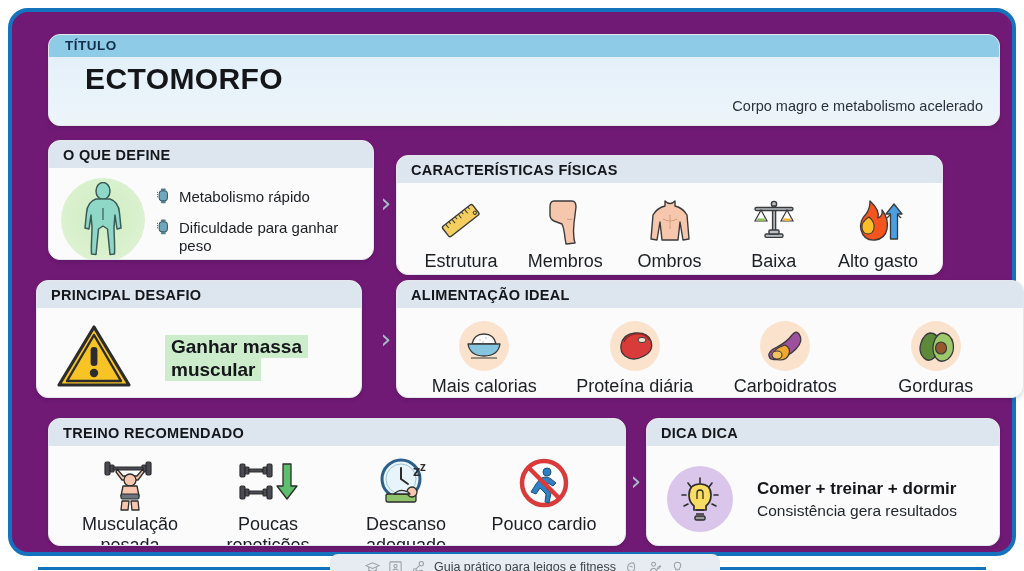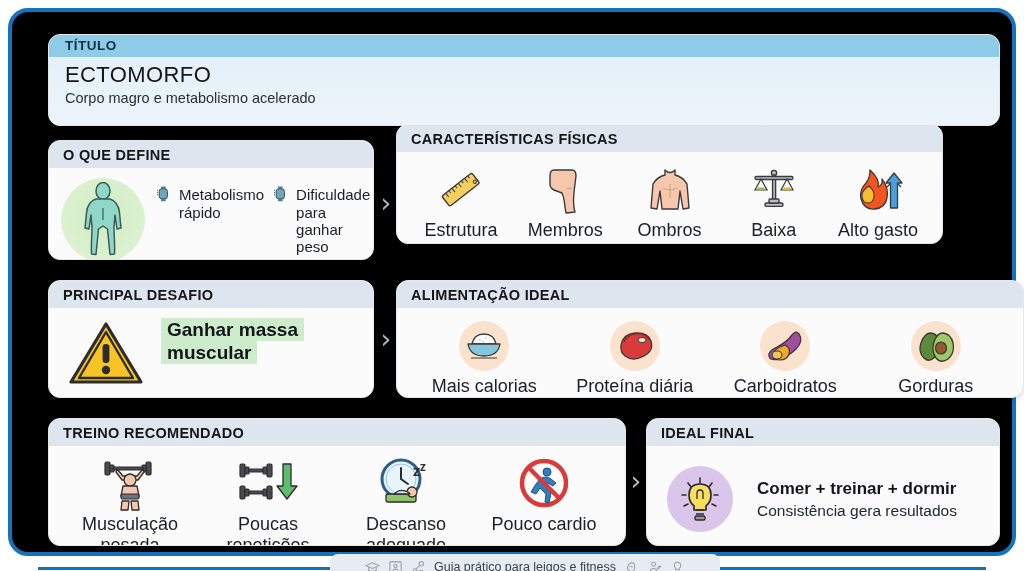--- a/index.html
+++ b/index.html
@@ -14,21 +14,21 @@
     width: 1024px; height: 571px;
     background: #ffffff;
   }
   
   .frame {
     position: absolute;
     left: 8px; top: 8px;
     width: 1008px; height: 548px;
     border: 4px solid #1572bd;
     border-radius: 20px;
-    background: #000000;
+    background: #701a75;
   }
   .inner {
     position: absolute;
     left: 0; top: 0; right: 0; bottom: 0;
     padding: 10px 14px;
   }
 
   
   .card {
     position: absolute;
@@ -60,30 +60,30 @@
     color: #12304a;
     position: relative; z-index: 2;
   }
   #hero .hero-body {
     position: relative; z-index: 2;
     padding: 6px 16px 0 16px;
     background: linear-gradient(180deg,#e4f0f9 0%, #edf5fa 100%);
     height: 70px;
   }
   #hero h1 {
-    font-size: 22px; font-weight: normal; color: #14161a;
-    letter-spacing: .4px; line-height: 1.08;
-  }
-  #hero .sub { font-size: 14.5px; color: #2a3138; margin-top: 3px; }
+    font-size: 30px; font-weight: bold; color: #14161a;
+    letter-spacing: .4px; line-height: 1.08; margin-left: 20px;
+  }
+  #hero .sub { font-size: 14.5px; color: #2a3138; margin-top: 3px; text-align: right; }
   .hero-waves { position: absolute; right: 0; top: 0; z-index: 1; opacity: .85; }
 
   
   #c-define   { left: 36px;  top: 128px; width: 326px; height: 120px; }
-  #c-fisicas  { left: 384px; top: 112px; width: 547px; height: 120px; }
-  #c-desafio  { left: 36px;  top: 268px; width: 326px; height: 118px; }
+  #c-fisicas  { left: 384px; top: 143px; width: 547px; height: 120px; }
+  #c-desafio  { left: 24px;  top: 268px; width: 326px; height: 118px; }
   #c-alim     { left: 384px; top: 268px; width: 628px; height: 118px; }
   #c-treino   { left: 36px;  top: 406px; width: 578px; height: 128px; }
   #c-dica     { left: 634px; top: 406px; width: 354px; height: 128px; }
 
   
   .chev {
     position: absolute;
     width: 22px; height: 30px;
     color: #a8c0c6;
     font-size: 27px;
@@ -96,39 +96,39 @@
   #chev3 { left: 613px; top: 455px; }
 
   
   .define-row { display: flex; align-items: center; gap: 12px; height: 84px; }
   .body-circle {
     width: 84px; height: 84px; border-radius: 50%;
     background: radial-gradient(circle at 50% 45%, #cfeec2 0%, #d9f0cd 55%, #e4f4da 100%);
     display: flex; align-items: center; justify-content: center;
     flex: none;
   }
-  .bullets { display: flex; gap: 10px; padding-top: 2px; }
+  .bullets { display: flex; flex-direction: column; gap: 10px; padding-top: 2px; }
   .bullet { display: flex; align-items: flex-start; gap: 9px; }
   .bullet .btxt { font-size: 15px; color: #1b1f24; line-height: 1.16; }
 
   
   .icon-row { display: flex; align-items: flex-start; justify-content: space-around; padding-top: 3px; }
   .icon-cell { width: 118px; text-align: center; }
   .icon-cell .glyph { height: 50px; display: flex; align-items: center; justify-content: center; }
   .icon-cell .lbl { font-size: 18px; color: #1b1f24; line-height: 1.18; margin-top: 5px; }
 
   .food-circle {
     width: 50px; height: 50px; border-radius: 50%;
     background: #fbe2cd;
     display: flex; align-items: center; justify-content: center;
     margin: 0 auto;
   }
 
   
-  .desafio-row { display: flex; gap: 16px; height: 80px; padding-left: 6px; }
+  .desafio-row { display: flex; align-items: center; gap: 32px; height: 80px; padding-left: 6px; }
   .hl {
     background: #cdeccb;
     font-size: 19px; font-weight: bold; color: #14161a;
     line-height: 1.22; padding: 1px 6px;
     display: inline; box-decoration-break: clone;
     -webkit-box-decoration-break: clone;
   }
 
   
   .dica-row { display: flex; align-items: center; gap: 24px; height: 86px; padding-left: 8px; }
@@ -484,21 +484,21 @@
               <div class="lbl">Pouco cardio</div>
             </div>
 
           </div>
         </div>
       </div>
 
       <div class="chev" id="chev3">›</div>
 
       <div class="card" id="c-dica">
-        <div class="card-head">IDEAL FINAL</div>
+        <div class="card-head">DICA DICA</div>
         <div class="card-body">
           <div class="dica-row">
             <div class="bulb-circle">
               <svg width="42" height="48" viewBox="0 0 42 48">
                 <g stroke="#2c2c2c" stroke-width="1.6" stroke-linecap="round">
                   <path d="M21 3 v5 M9 8 l3 4 M33 8 l-3 4 M3 20 h4 M39 20 h-4 M5 31 l4 -2 M37 31 l-4 -2"></path>
                 </g>
                 <path d="M21 9 q11 0 11 11 q0 7 -5 11 v4 h-12 v-4 q-5 -4 -5 -11 q0 -11 11 -11 z" fill="#f8dd62" stroke="#2c2c2c" stroke-width="1.7" stroke-linejoin="round"></path>
                 <path d="M17 35 h8 M17 39 h8" stroke="#2c2c2c" stroke-width="1.6"></path>
                 <rect x="16" y="41" width="10" height="4" rx="1.6" fill="#9a9a9a" stroke="#2c2c2c" stroke-width="1.4"></rect>

